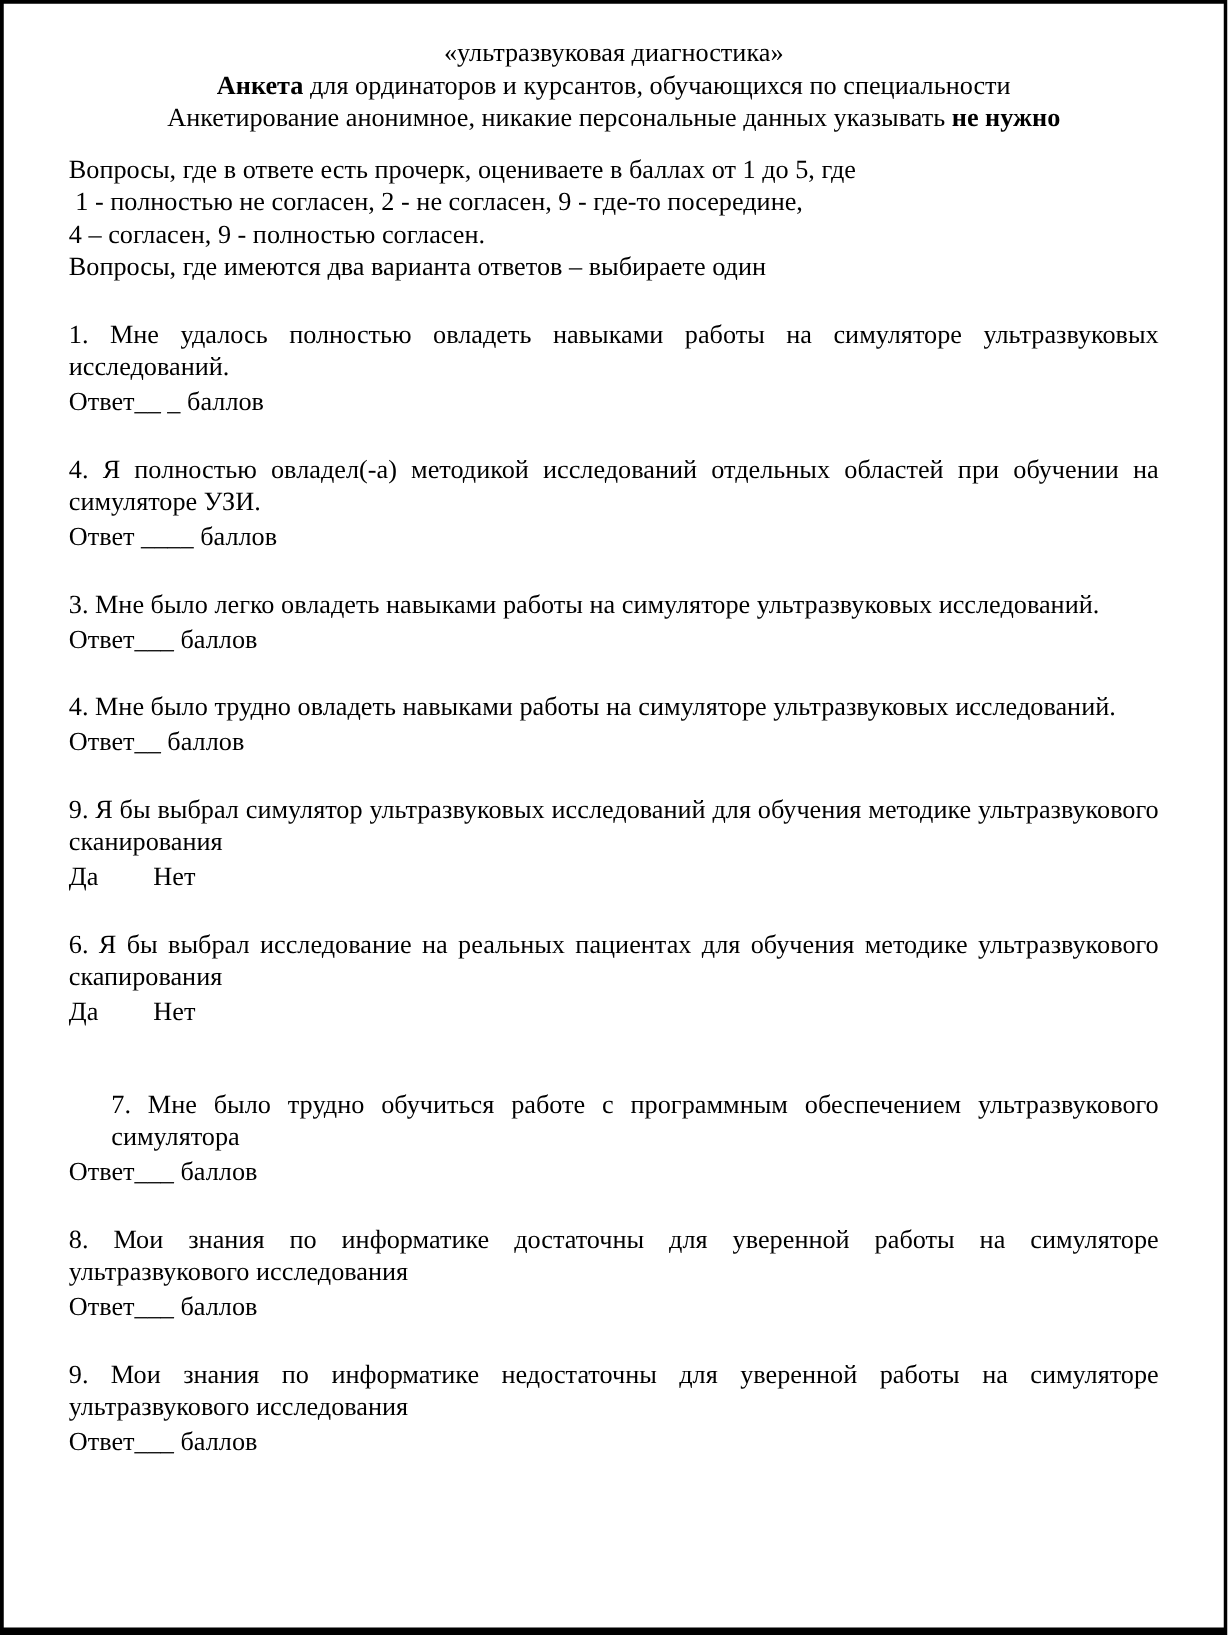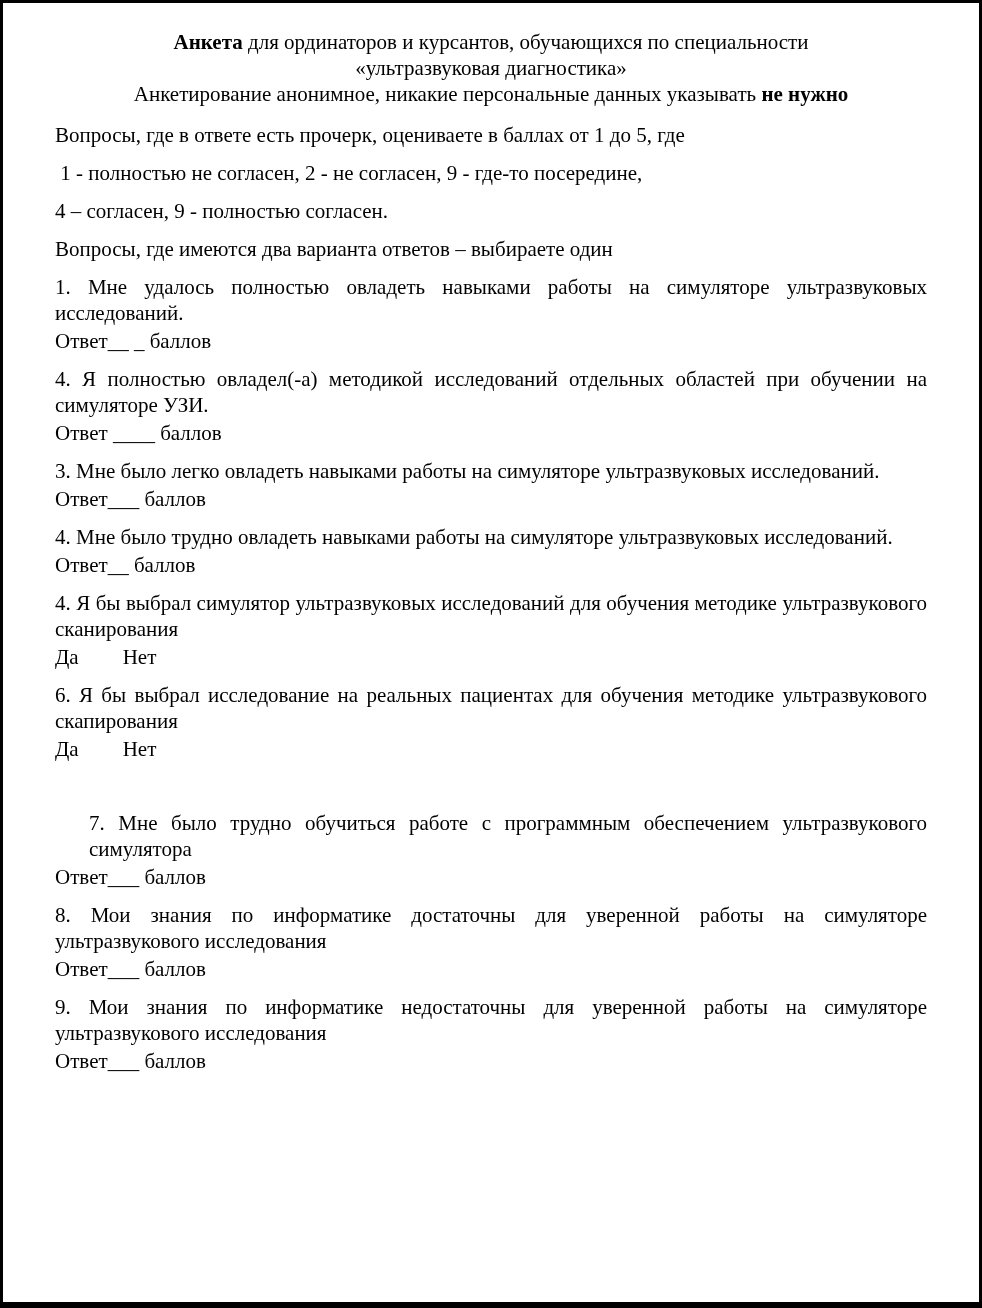--- a/index.html
+++ b/index.html
@@ -17,44 +17,44 @@
     background: #ffffff;
   }
   .content {
     padding: 26px 52px 0 52px;
     font-size: 21px;
     line-height: 26px;
   }
   p { margin: 0; }
   .title-block { text-align: center; }
   .instructions { margin-top: 15px; }
-  .instr-line { white-space: pre-wrap; margin-top: 12px; }
+  .instr-line { white-space: pre-wrap; }
   .question {
-    margin-top: 12px;
+    margin-top: 28px;
     text-align: justify;
     text-align-last: left;
   }
   .question.extra-gap { margin-top: 48px; margin-left: 34px; }
   .answer {
     margin-top: 2px;
     white-space: pre-wrap;
   }
   .opt { display: inline-block; }
   .opt-no { margin-left: 44px; }
   b { font-weight: bold; }
 </style>
 </head>
 <body>
 
 <div class="page">
   <div class="content">
 
     <div class="title-block">
+      <p class="title-line">«ультразвуковая диагностика»</p>
       <p class="title-line"><b>Анкета</b><span> для ординаторов и курсантов, обучающихся по специальности</span></p>
-      <p class="title-line">«ультразвуковая диагностика»</p>
       <p class="title-line"><span>Анкетирование анонимное, никакие персональные данных указывать </span><b>не нужно</b></p>
     </div>
 
     <div class="instructions">
       <p class="instr-line">Вопросы, где в ответе есть прочерк, оцениваете в баллах от 1 до 5, где</p>
       <p class="instr-line"> 1 - полностью не согласен, 2 - не согласен, 9 - где-то посередине,</p>
       <p class="instr-line">4 – согласен, 9 - полностью согласен.</p>
       <p class="instr-line">Вопросы, где имеются два варианта ответов – выбираете один</p>
     </div>
 
@@ -72,21 +72,21 @@
       <p class="question">3. Мне было легко овладеть навыками работы на симуляторе ультразвуковых исследований.</p>
       <p class="answer">Ответ___ баллов</p>
     </section>
 
     <section>
       <p class="question">4. Мне было трудно овладеть навыками работы на симуляторе ультразвуковых исследований.</p>
       <p class="answer">Ответ__ баллов</p>
     </section>
 
     <section>
-      <p class="question">4. Я бы выбрал симулятор ультразвуковых исследований для обучения методике ультразвукового сканирования</p>
+      <p class="question">9. Я бы выбрал симулятор ультразвуковых исследований для обучения методике ультразвукового сканирования</p>
       <p class="answer"><span class="opt">Да</span><span class="opt opt-no">Нет</span></p>
     </section>
 
     <section>
       <p class="question">6. Я бы выбрал исследование на реальных пациентах для обучения методике ультразвукового скапирования</p>
       <p class="answer"><span class="opt">Да</span><span class="opt opt-no">Нет</span></p>
     </section>
 
     <section>
       <p class="question extra-gap">7. Мне было трудно обучиться работе с программным обеспечением ультразвукового симулятора</p>

